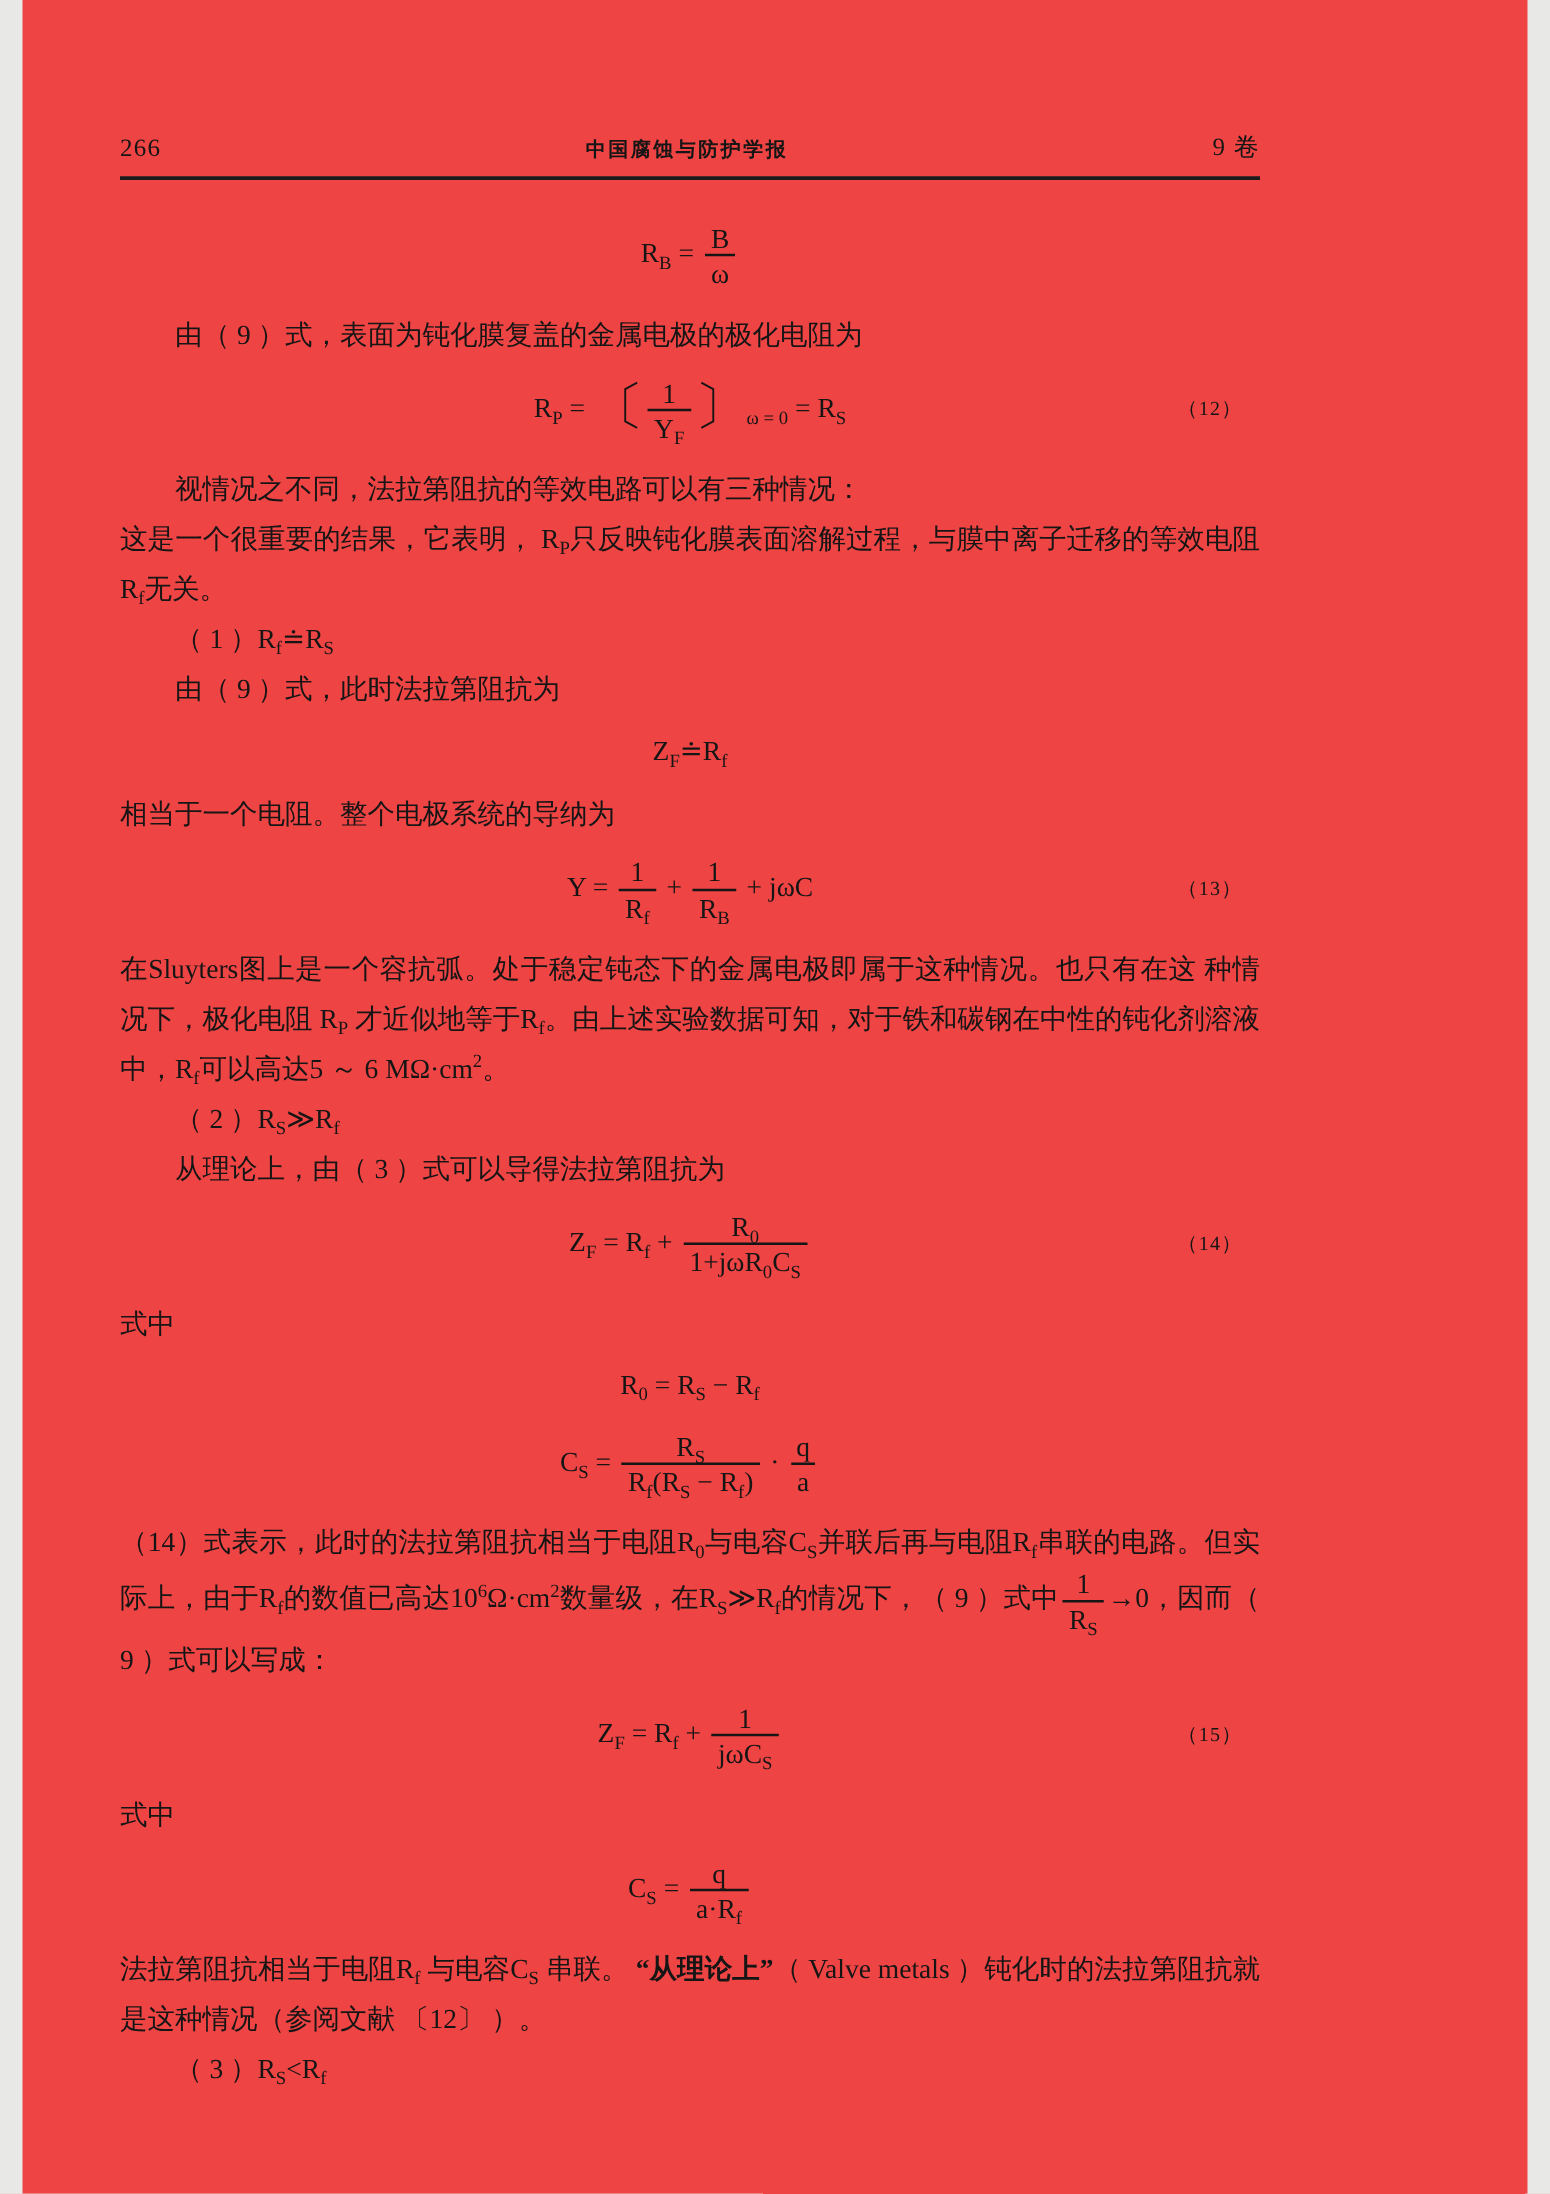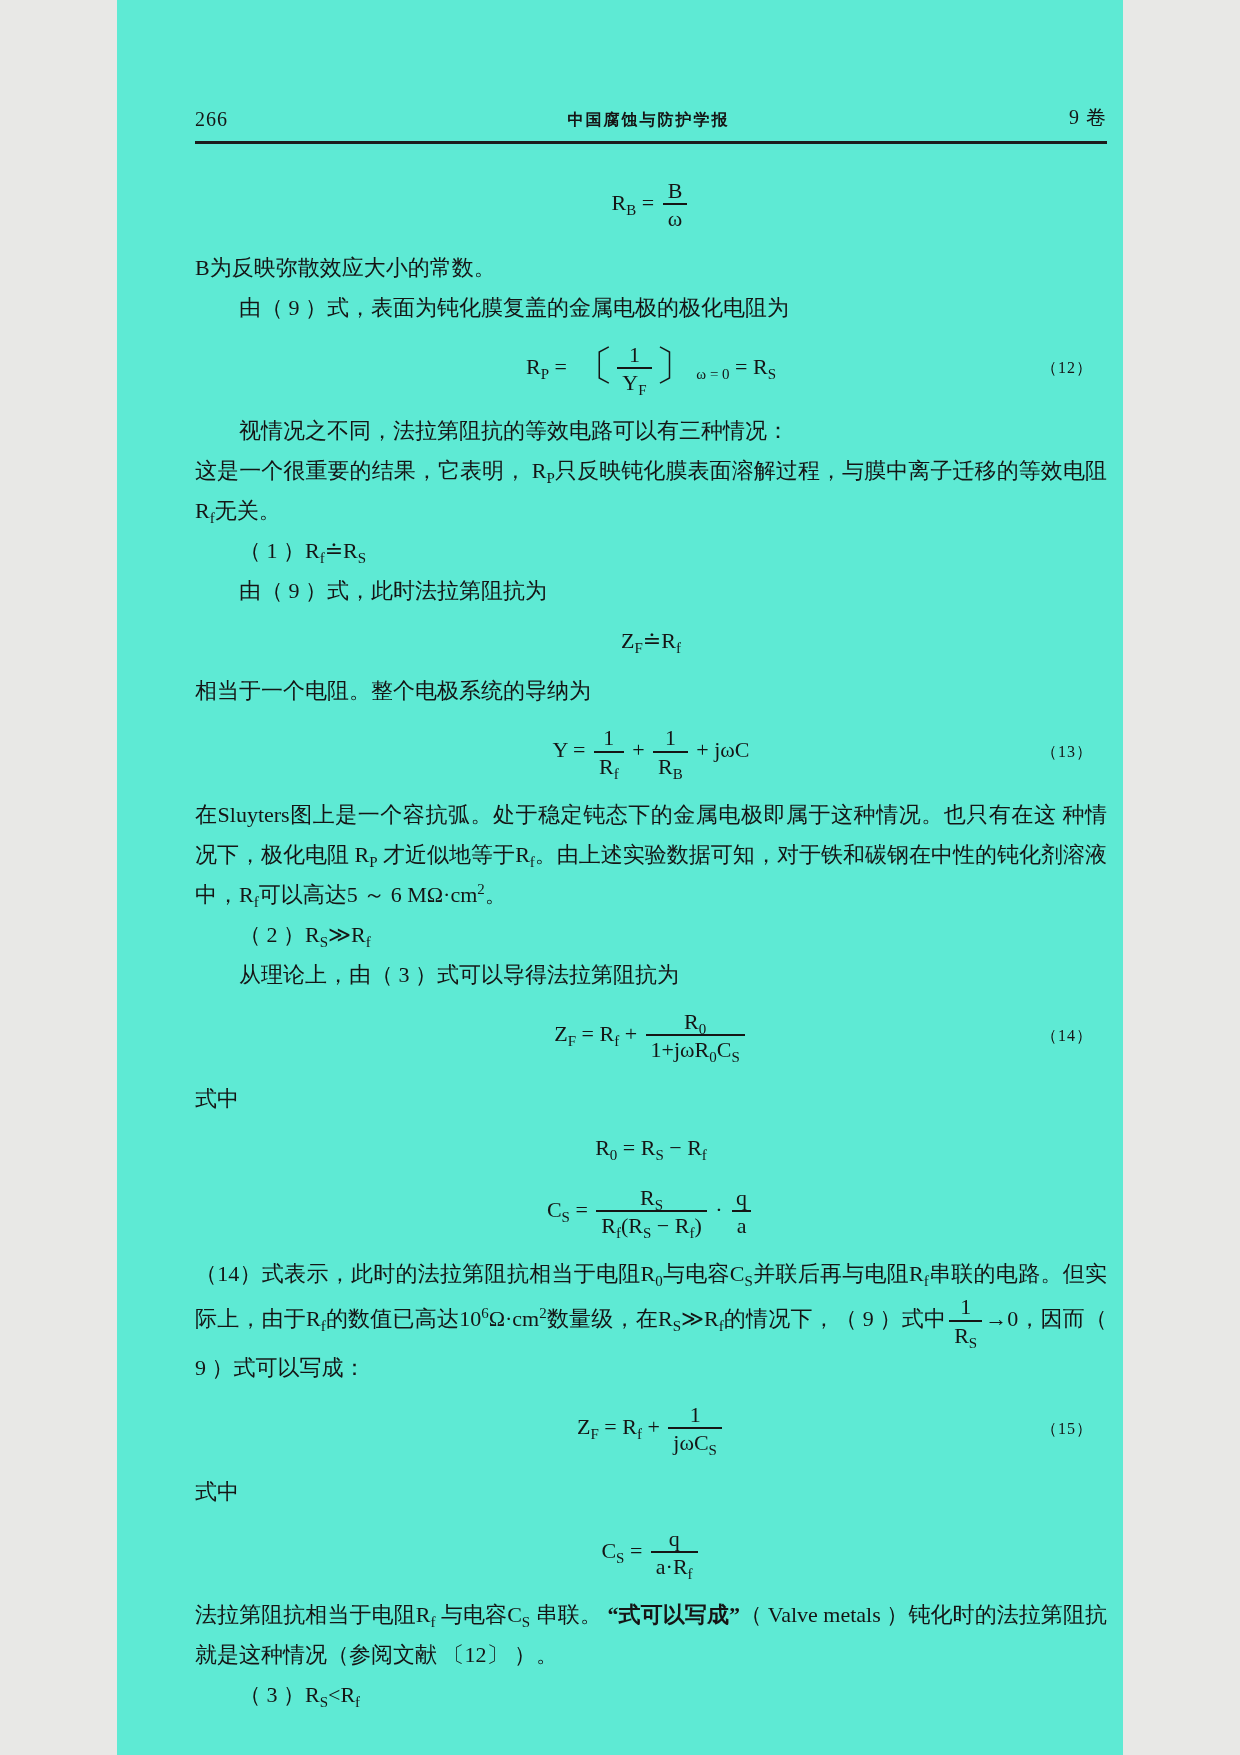--- a/index.html
+++ b/index.html
@@ -1,17 +1,17 @@
 <!DOCTYPE html>
 <html><head>
 <meta charset="utf-8">
 <style>
   html,body{margin:0;padding:0;background:#e8e8e6;}
   .page{
-    width:1006px;height:1755px;margin:0 auto;background:#5eead4;
+    width:1204px;height:1755px;margin:0 auto;background:#ef4444;
     font-family:"Liberation Serif","DejaVu Serif",serif;color:#151515;
     position:relative;box-sizing:border-box;padding:104px 250px 0 78px;
     overflow:hidden;
   }
   .col{width:912px;}
   header.phead{
     display:flex;justify-content:space-between;align-items:flex-end;
     border-bottom:3px solid #1c1c1c;padding-bottom:10px;margin-bottom:28px;
     font-size:21px;
   }
@@ -53,21 +53,20 @@
 
     <main>
 
       <div class="formula">
         <span class="fbody">R<sub>B</sub> = <span class="frac">
               <span class="num">B</span>
               <span class="den">ω</span>
             </span></span>
       </div>
 
-      <p class="para">B为反映弥散效应大小的常数。</p>
       <p class="para indent">由（ 9 ）式，表面为钝化膜复盖的金属电极的极化电阻为</p>
 
       <div class="formula">
         <span class="fbody">R<sub>P</sub> = <span class="big">〔</span><span class="frac">
               <span class="num">1</span>
               <span class="den">Y<sub>F</sub></span>
             </span><span class="big">〕</span><sub>ω = 0</sub> = R<sub>S</sub></span>
         <span class="eq-num">（12）</span>
       </div>
 
@@ -136,18 +135,18 @@
 
       <p class="para">式中</p>
 
       <div class="formula">
         <span class="fbody">C<sub>S</sub> = <span class="frac">
               <span class="num">q</span>
               <span class="den">a·R<sub>f</sub></span>
             </span></span>
       </div>
 
-      <p class="para">法拉第阻抗相当于电阻R<sub>f</sub> 与电容C<sub>S</sub> 串联。 <b>“式可以写成”</b>（ Valve metals ）钝化时的法拉第阻抗就是这种情况（参阅文献 〔12〕 ）。</p>
+      <p class="para">法拉第阻抗相当于电阻R<sub>f</sub> 与电容C<sub>S</sub> 串联。 <b>“从理论上”</b>（ Valve metals ）钝化时的法拉第阻抗就是这种情况（参阅文献 〔12〕 ）。</p>
       <p class="para indent">（ 3 ）R<sub>S</sub>&lt;R<sub>f</sub></p>
 
     </main>
   </div>
 </div>
 
 </body></html>

